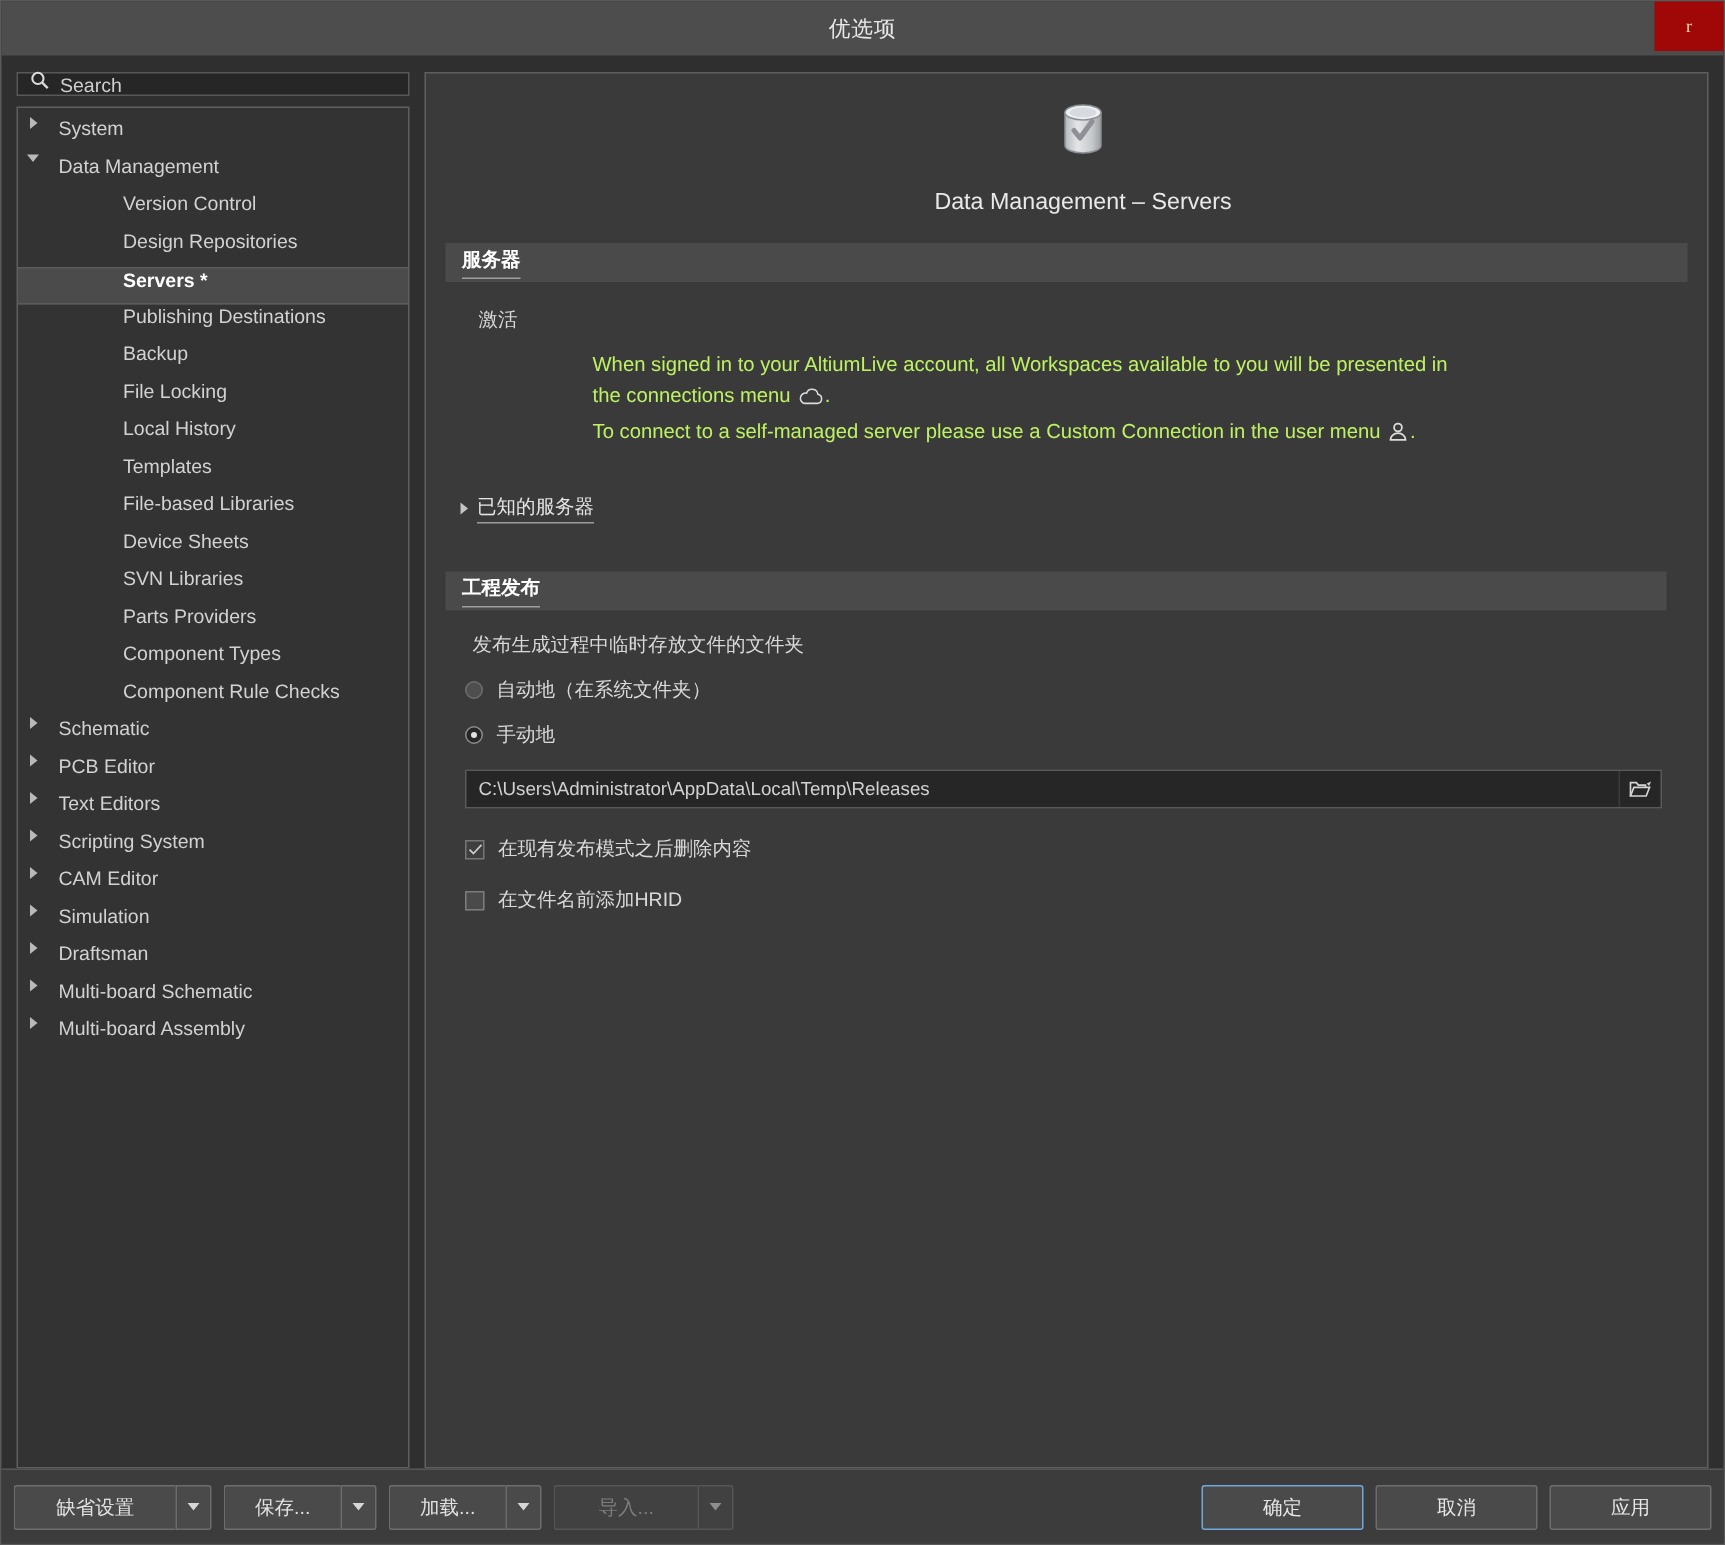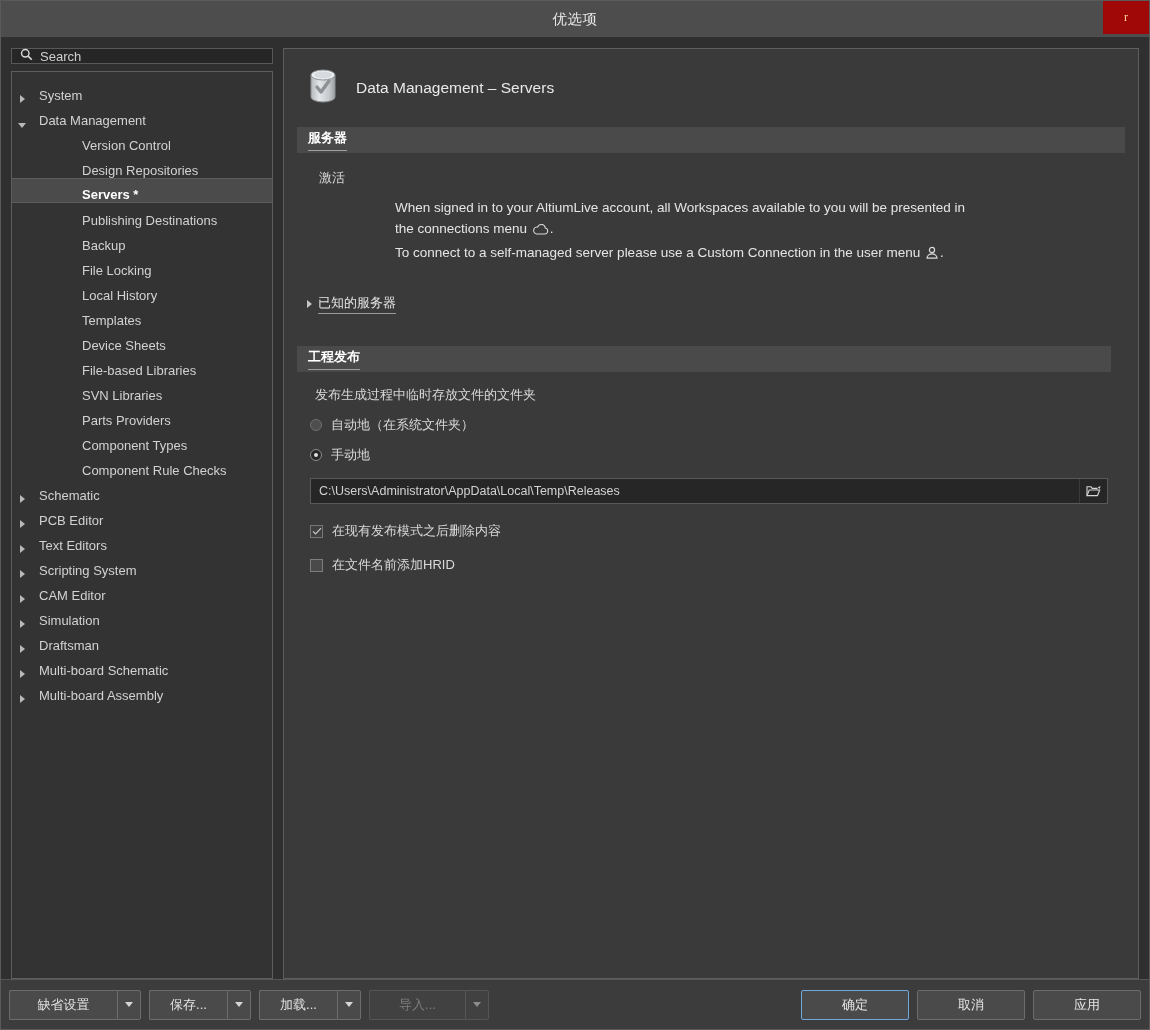--- a/index.html
+++ b/index.html
@@ -62,21 +62,21 @@
     padding: 0;
   }
   #search-input::placeholder { color: #cfcfcf; opacity: 1; }
 
   #tree {
     flex: 1 1 auto; background: #333333;
     border: 1px solid #5e5e5e;
     padding: 6px 0 0 0; overflow: hidden;
   }
   .tree-item {
-    height: 25px; display: flex; align-items: flex-end;
+    height: 25px; display: flex; align-items: flex-start;
     font-size: 13px; color: #d2d2d2; cursor: pointer;
     padding-right: 4px;
   }
   .tree-item .arrow {
     width: 20px; flex: 0 0 20px; display: flex;
     align-items: center; justify-content: center;
   }
   .tree-item .arrow i {
     display: block; width: 0; height: 0;
     border-top: 4px solid transparent; border-bottom: 4px solid transparent;
@@ -98,20 +98,21 @@
   
   #main {
     flex: 1 1 auto; background: #3a3a3a;
     border: 1px solid #5e5e5e;
     min-width: 0; overflow: hidden;
   }
 
   #page-header {
     display: flex; align-items: center; gap: 16px;
     padding: 18px 0 18px 22px;
+    flex-direction: column;
   }
   #page-title { font-size: 15.5px; color: #e9e9e9; }
 
   .section-bar {
     margin: 0 13px 0 13px;
     background: #4a4a4a;
     height: 26px; display: flex; align-items: center;
     padding-left: 11px;
   }
   .section-bar .section-title {
@@ -119,21 +120,21 @@
     border-bottom: 1px solid #9e9e9e; padding-bottom: 3px;
   }
 
   .section-body { padding: 0 13px; }
 
   .sub-label {
     font-size: 13px; color: #d6d6d6;
     padding: 16px 0 0 22px;
   }
   .desc {
-    font-size: 13.5px; color: #e5e5e5; line-height: 21px;
+    font-size: 13.5px; color: #bef264; line-height: 21px;
     padding: 10px 0 0 98px; max-width: 820px;
   }
   .desc .inline-icon { display: inline-block; vertical-align: -3px; margin: 0 1px; }
 
   .collapse-row {
     display: flex; align-items: center; gap: 6px;
     padding: 28px 0 0 10px; cursor: pointer;
   }
   .collapse-row .arrow i {
     display: block; width: 0; height: 0;
@@ -290,25 +291,25 @@
           <div class="tree-item lvl1">
             <span class="arrow"></span>
             <span class="label">Local History</span>
           </div>
           <div class="tree-item lvl1">
             <span class="arrow"></span>
             <span class="label">Templates</span>
           </div>
           <div class="tree-item lvl1">
             <span class="arrow"></span>
+            <span class="label">File-based Libraries</span>
+          </div>
+          <div class="tree-item lvl1">
+            <span class="arrow"></span>
             <span class="label">Device Sheets</span>
-          </div>
-          <div class="tree-item lvl1">
-            <span class="arrow"></span>
-            <span class="label">File-based Libraries</span>
           </div>
           <div class="tree-item lvl1">
             <span class="arrow"></span>
             <span class="label">SVN Libraries</span>
           </div>
           <div class="tree-item lvl1">
             <span class="arrow"></span>
             <span class="label">Parts Providers</span>
           </div>
           <div class="tree-item lvl1">

